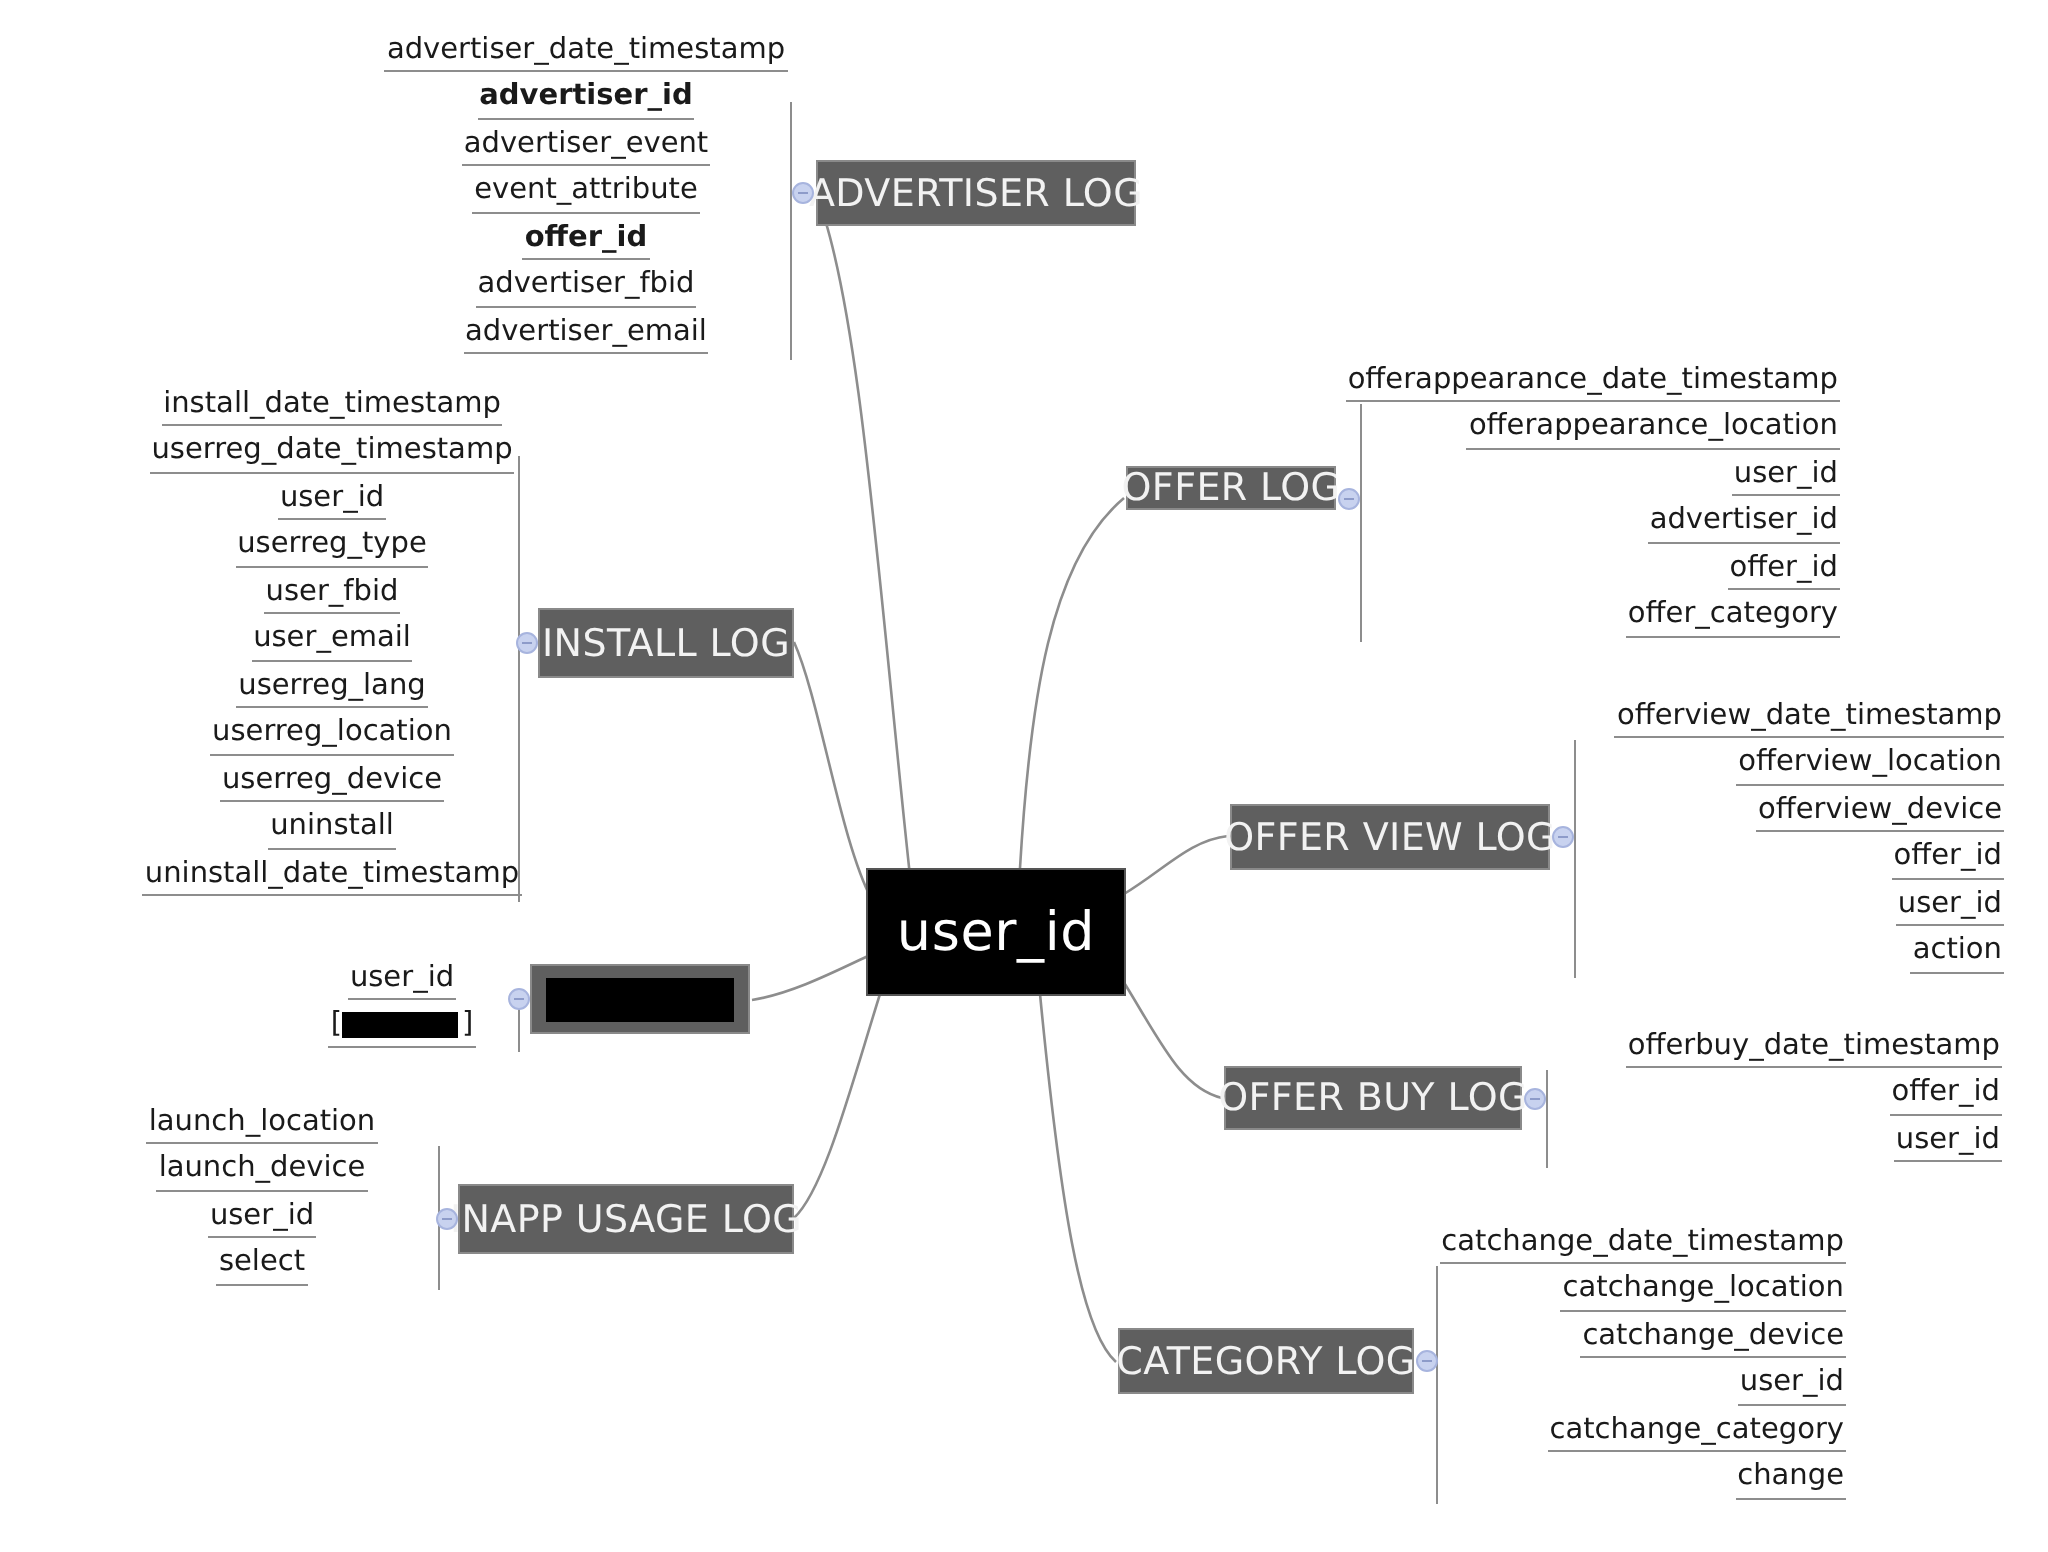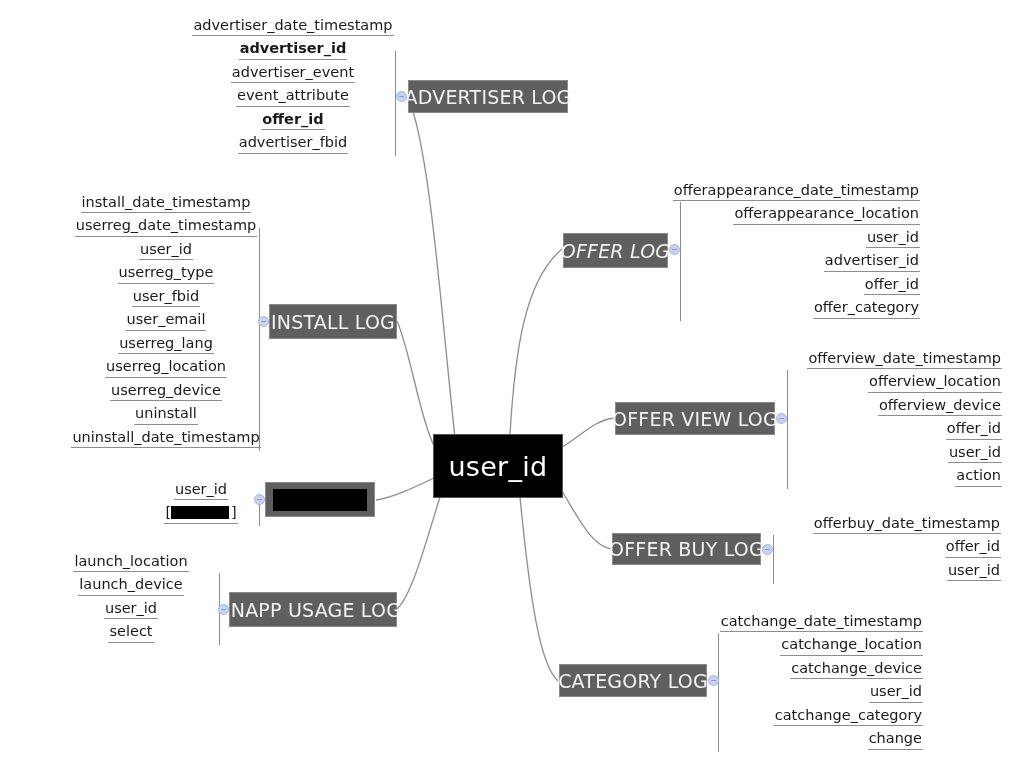--- a/index.html
+++ b/index.html
@@ -147,20 +147,23 @@
       </div>
     <div class="attr-row">
         <span class="attr-label">event_attribute</span>
       </div>
     <div class="attr-row">
         <span class="attr-label bold-attr">offer_id</span>
       </div>
     <div class="attr-row">
         <span class="attr-label">advertiser_fbid</span>
       </div>
+    <div class="attr-row">
+        <span class="attr-label">advertiser_email</span>
+      </div>
   </div>
   <div class="dot" style="left:396px;top:91px;"></div>
   <div class="cat-node" style="left:408px;top:80px;width:160px;height:33px;">
     <span>ADVERTISER LOG</span>
   </div>
 
   <div class="attr-group right-align" style="left:78px;top:192px;width:182px;">
     <div class="bracket" style="top:36px;bottom:0;"></div>
     <div class="attr-row first">
         <span class="attr-label">install_date_timestamp</span>
@@ -231,21 +234,21 @@
       </div>
     <div class="attr-row">
         <span class="attr-label">select</span>
       </div>
   </div>
   <div class="dot" style="left:218px;top:604px;"></div>
   <div class="cat-node" style="left:229px;top:592px;width:168px;height:35px;">
     <span>INAPP USAGE LOG</span>
   </div>
 
-  <div class="cat-node" style="left:563px;top:233px;width:105px;height:35px;font-style:italic;">
+  <div class="cat-node" style="left:563px;top:233px;width:105px;height:22px;">
     <span>OFFER LOG</span>
   </div>
   <div class="dot" style="left:669px;top:244px;"></div>
   <div class="attr-group left-align" style="left:680px;top:180px;width:240px;">
     <div class="bracket" style="top:22px;bottom:0;"></div>
     <div class="attr-row first">
         <span class="attr-label">offerappearance_date_timestamp</span>
       </div>
     <div class="attr-row">
         <span class="attr-label">offerappearance_location</span>

